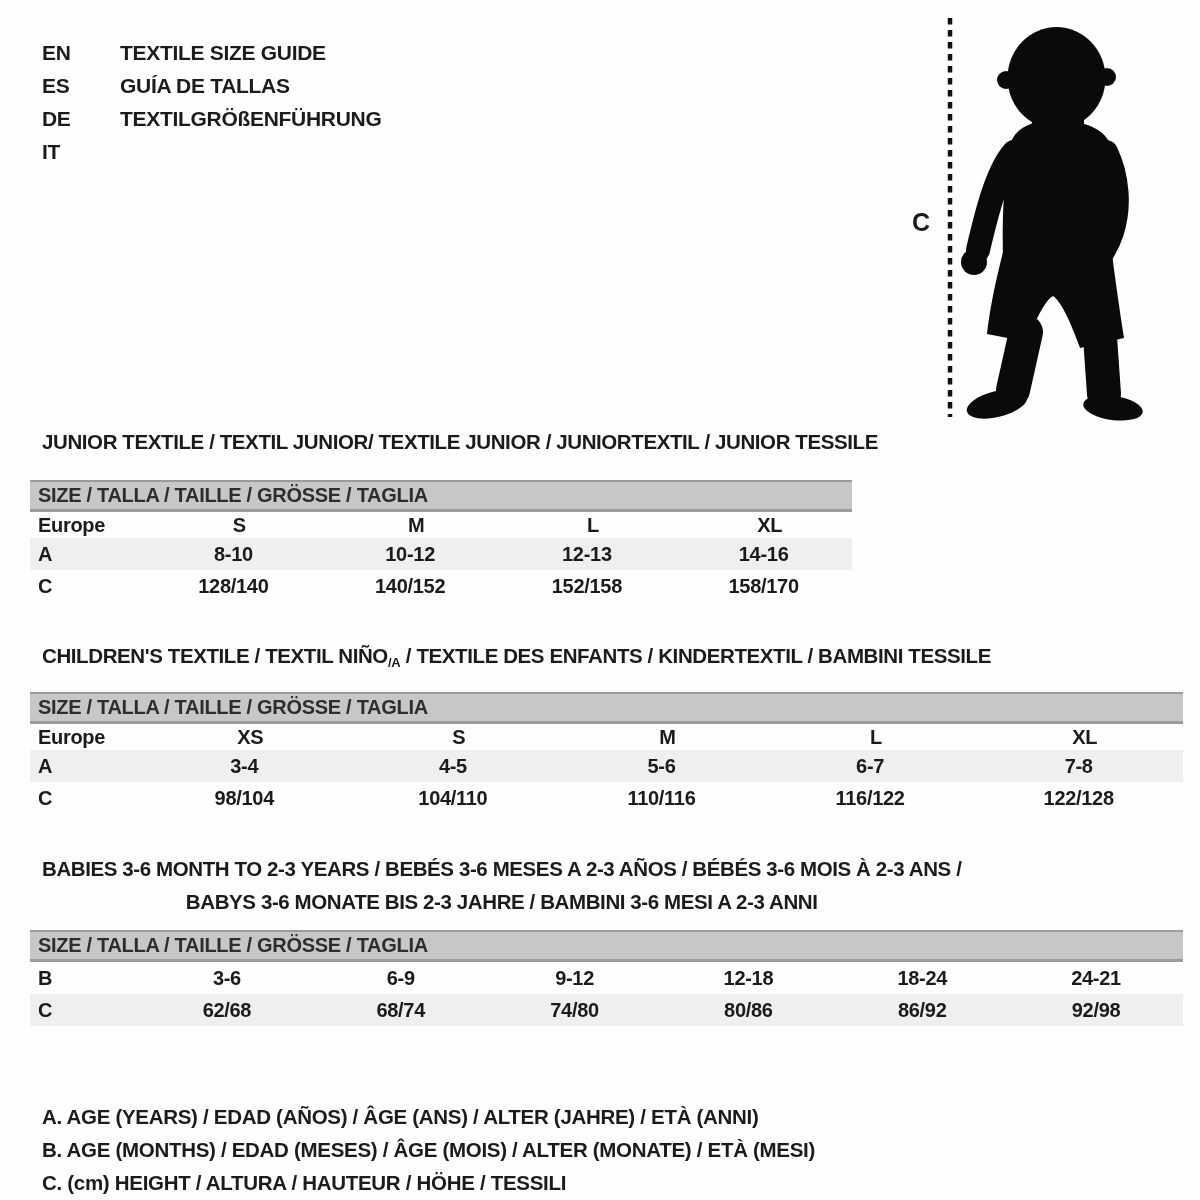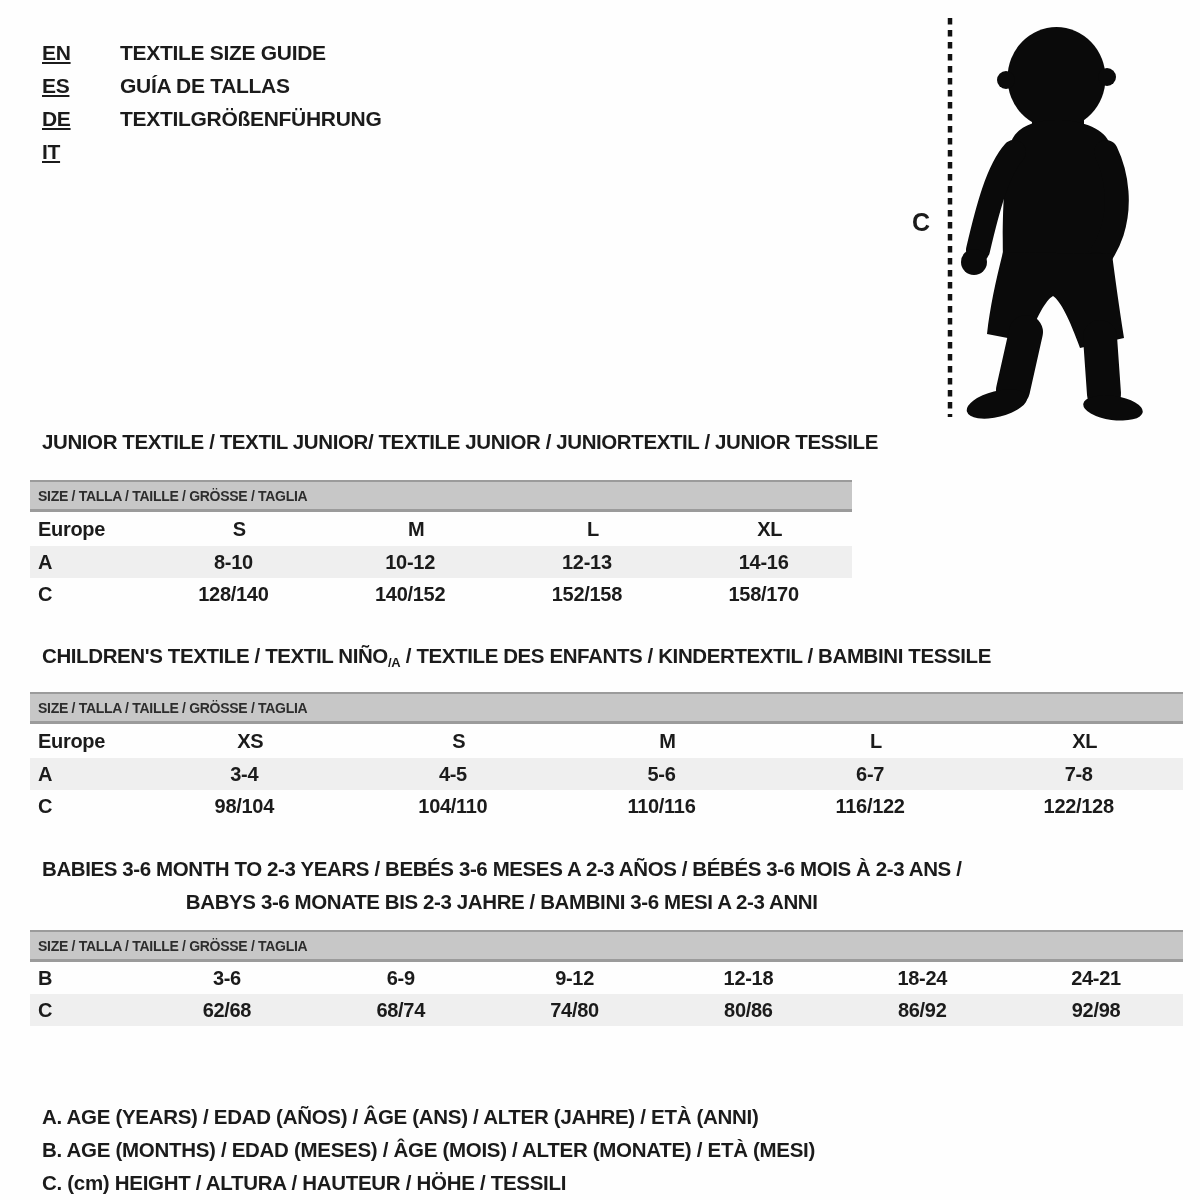--- a/index.html
+++ b/index.html
@@ -7,21 +7,21 @@
     width:1200px;height:1200px;background:#ffffff;
     font-family:"Liberation Sans", sans-serif;
     color:#1b1b1b;font-weight:700;
     -webkit-font-smoothing:antialiased;
   }
   .sheet{position:relative;width:1200px;height:1200px;overflow:hidden;background:#fefefe;letter-spacing:-0.3px;}
 
   
   .lang-block{position:absolute;left:42px;top:36px;}
   .lang-row{display:flex;height:33px;align-items:center;font-size:21px;}
-  .lang-code{width:78px;flex:0 0 78px;text-decoration:underline;}
+  .lang-code{width:78px;flex:0 0 78px;}
 
   
   .figure{position:absolute;left:900px;top:12px;width:300px;height:412px;}
   .figure svg{position:absolute;left:0;top:0;width:300px;height:412px;}
   .figure-label{position:absolute;left:12px;top:196px;font-size:25px;}
 
   
   .sec-heading{position:absolute;left:42px;font-size:20.5px;line-height:22px;letter-spacing:-0.4px;white-space:nowrap;}
   .heading-junior{top:431px;}
   .heading-children{top:645px;}
@@ -30,24 +30,24 @@
 
   
   .tbl{position:absolute;left:30px;}
   .tbl-junior{top:480px;width:822px;}
   .tbl-children{top:692px;width:1153px;}
   .tbl-babies{top:930px;width:1153px;}
   .tbl-header{
     height:27px;background:#c7c7c7;
     border-top:2px solid #9b9b9b;border-bottom:3px solid #9b9b9b;
     display:flex;align-items:center;padding-left:8px;
-    font-size:14px;color:#2d2d2d;
+    font-size:20px;color:#2d2d2d;
   }
   .tbl-row{display:flex;align-items:center;font-size:20px;}
-  .row-head{height:34px;gap:12px;}
+  .row-head{height:26px;gap:12px;}
   .row-std{height:32px;}
   .row-gray{background:#efefef;}
   .cell{flex:1;text-align:center;}
   .cell.label{flex:0 0 107px;text-align:left;padding-left:8px;}
   .tbl-children .cell.label,.tbl-babies .cell.label{flex:0 0 102px;}
 
   
   .legend{position:absolute;left:42px;top:1100px;}
   .legend-line{height:33px;display:flex;align-items:center;font-size:20.5px;white-space:nowrap;}
 </style>

